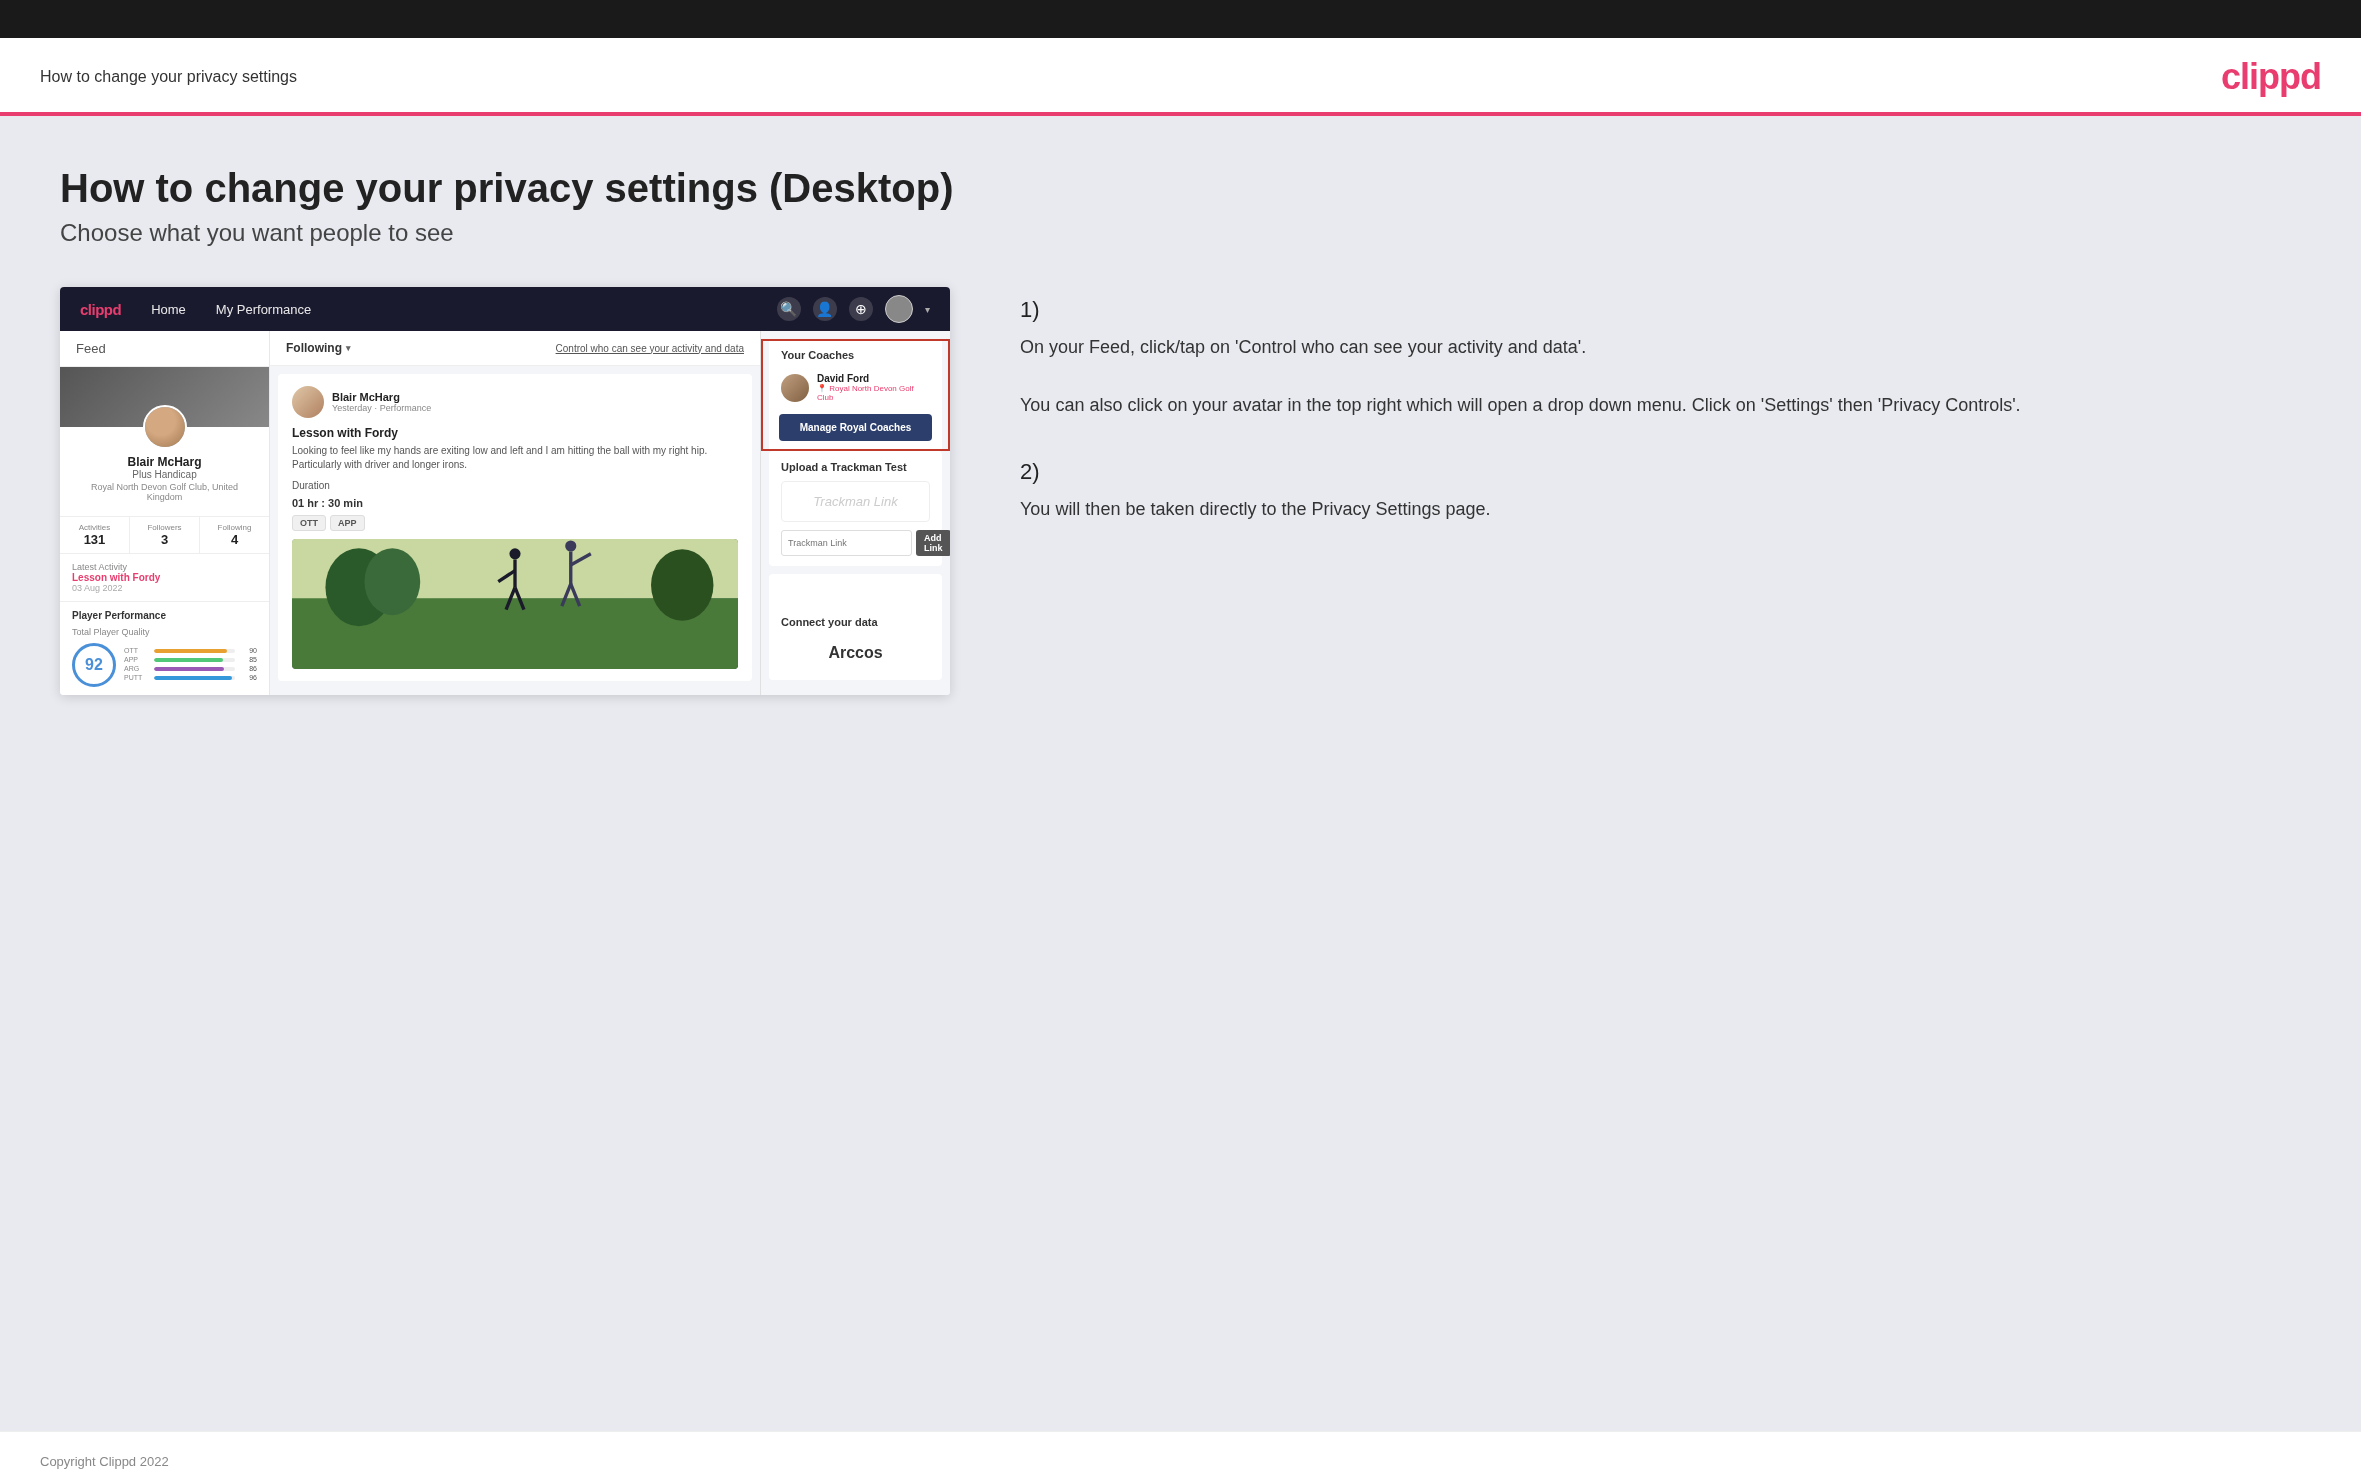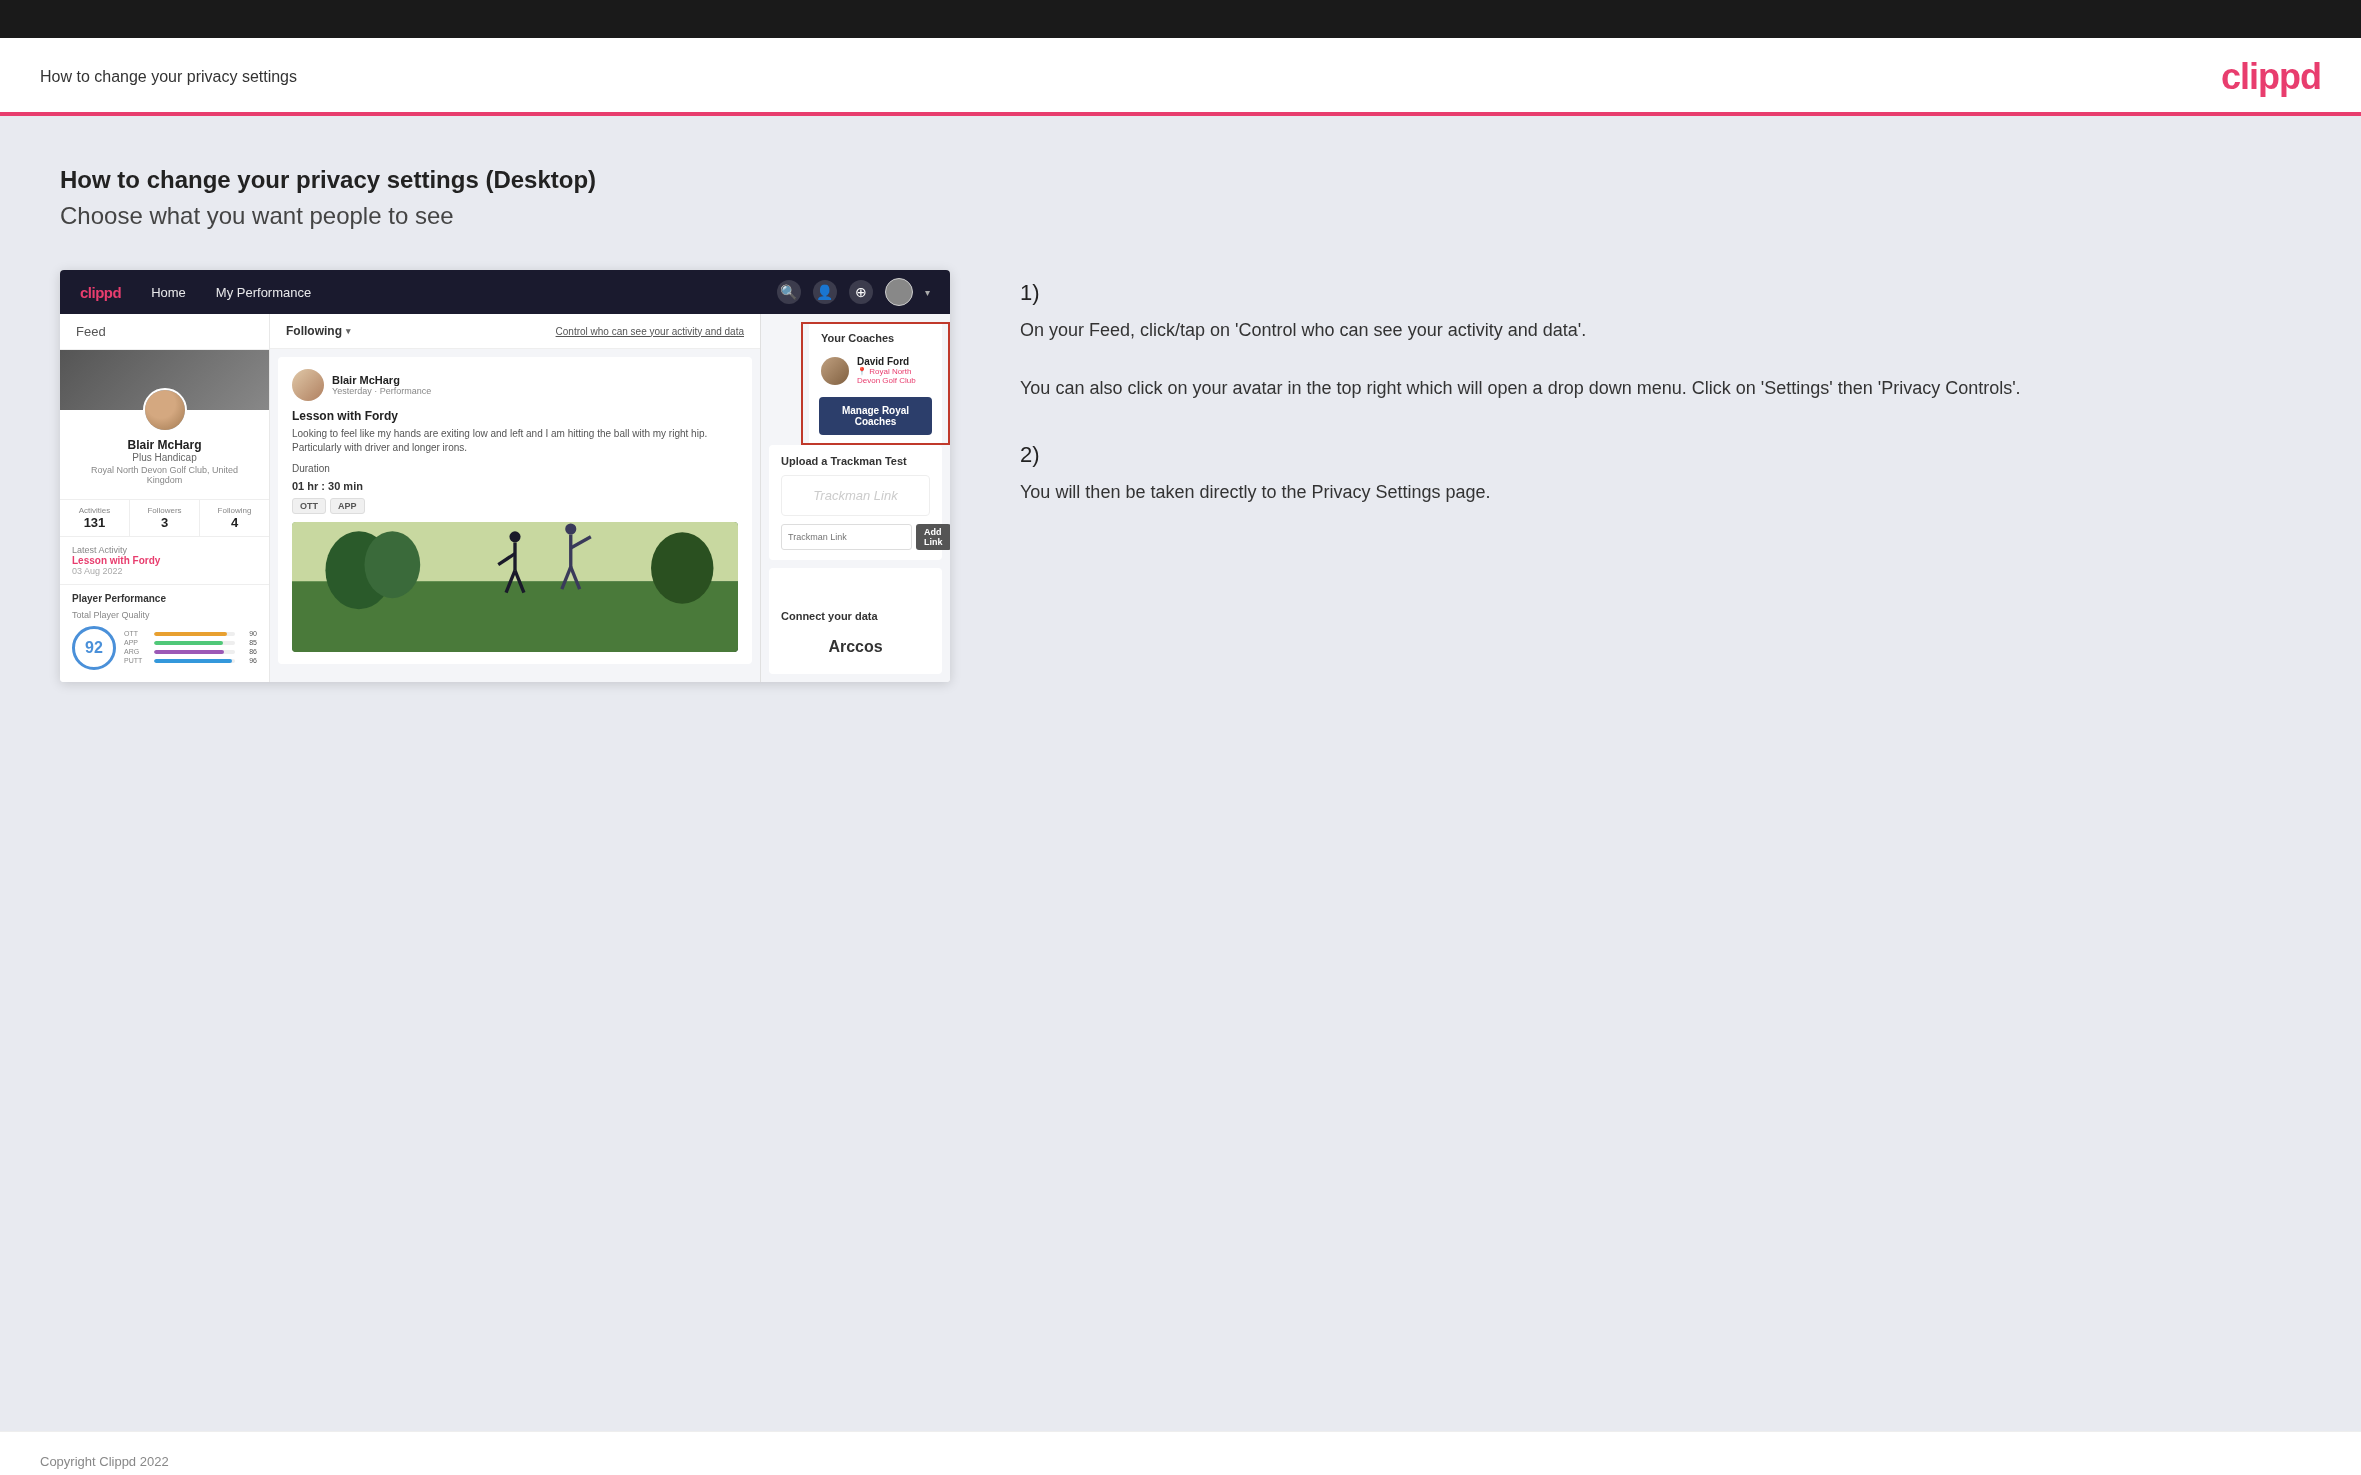--- a/index.html
+++ b/index.html
@@ -39,21 +39,21 @@
 
     
     .main-content {
       background: #e8eaf0;
       margin: 0;
       padding: 50px 60px 60px 60px;
       min-height: calc(100vh - 160px);
     }
 
     .page-title {
-      font-size: 24px;
+      font-size: 40px;
       font-weight: 700;
       color: #222;
       margin-bottom: 8px;
     }
     .page-subtitle {
       font-size: 24px;
       color: #444;
       font-weight: 400;
       margin-bottom: 40px;
     }
@@ -719,21 +719,21 @@
                   <line x1="0" y1="12" x2="-8" y2="32" stroke="#3a3a5a" stroke-width="3"></line>
                   <line x1="0" y1="12" x2="8" y2="32" stroke="#3a3a5a" stroke-width="3"></line>
                 </g>
               </svg>
             </div>
           </div>
         </div>
 
         <div class="app-right">
 
-          <div style="position:relative;margin-left:40px;">
+          <div style="position:relative;">
 
             <div style="position:absolute; top:0; left:0; right:0; bottom:0; border: 2px solid #c0392b; pointer-events:none; z-index:5;"></div>
             <div class="right-panel-card" style="margin-bottom:0; border-radius:0;">
               <div class="right-panel-title">Your Coaches</div>
               <div class="coach-item">
                 <div class="coach-avatar"></div>
                 <div>
                   <div class="coach-name">David Ford</div>
                   <div class="coach-club">
                     <span>📍</span>

